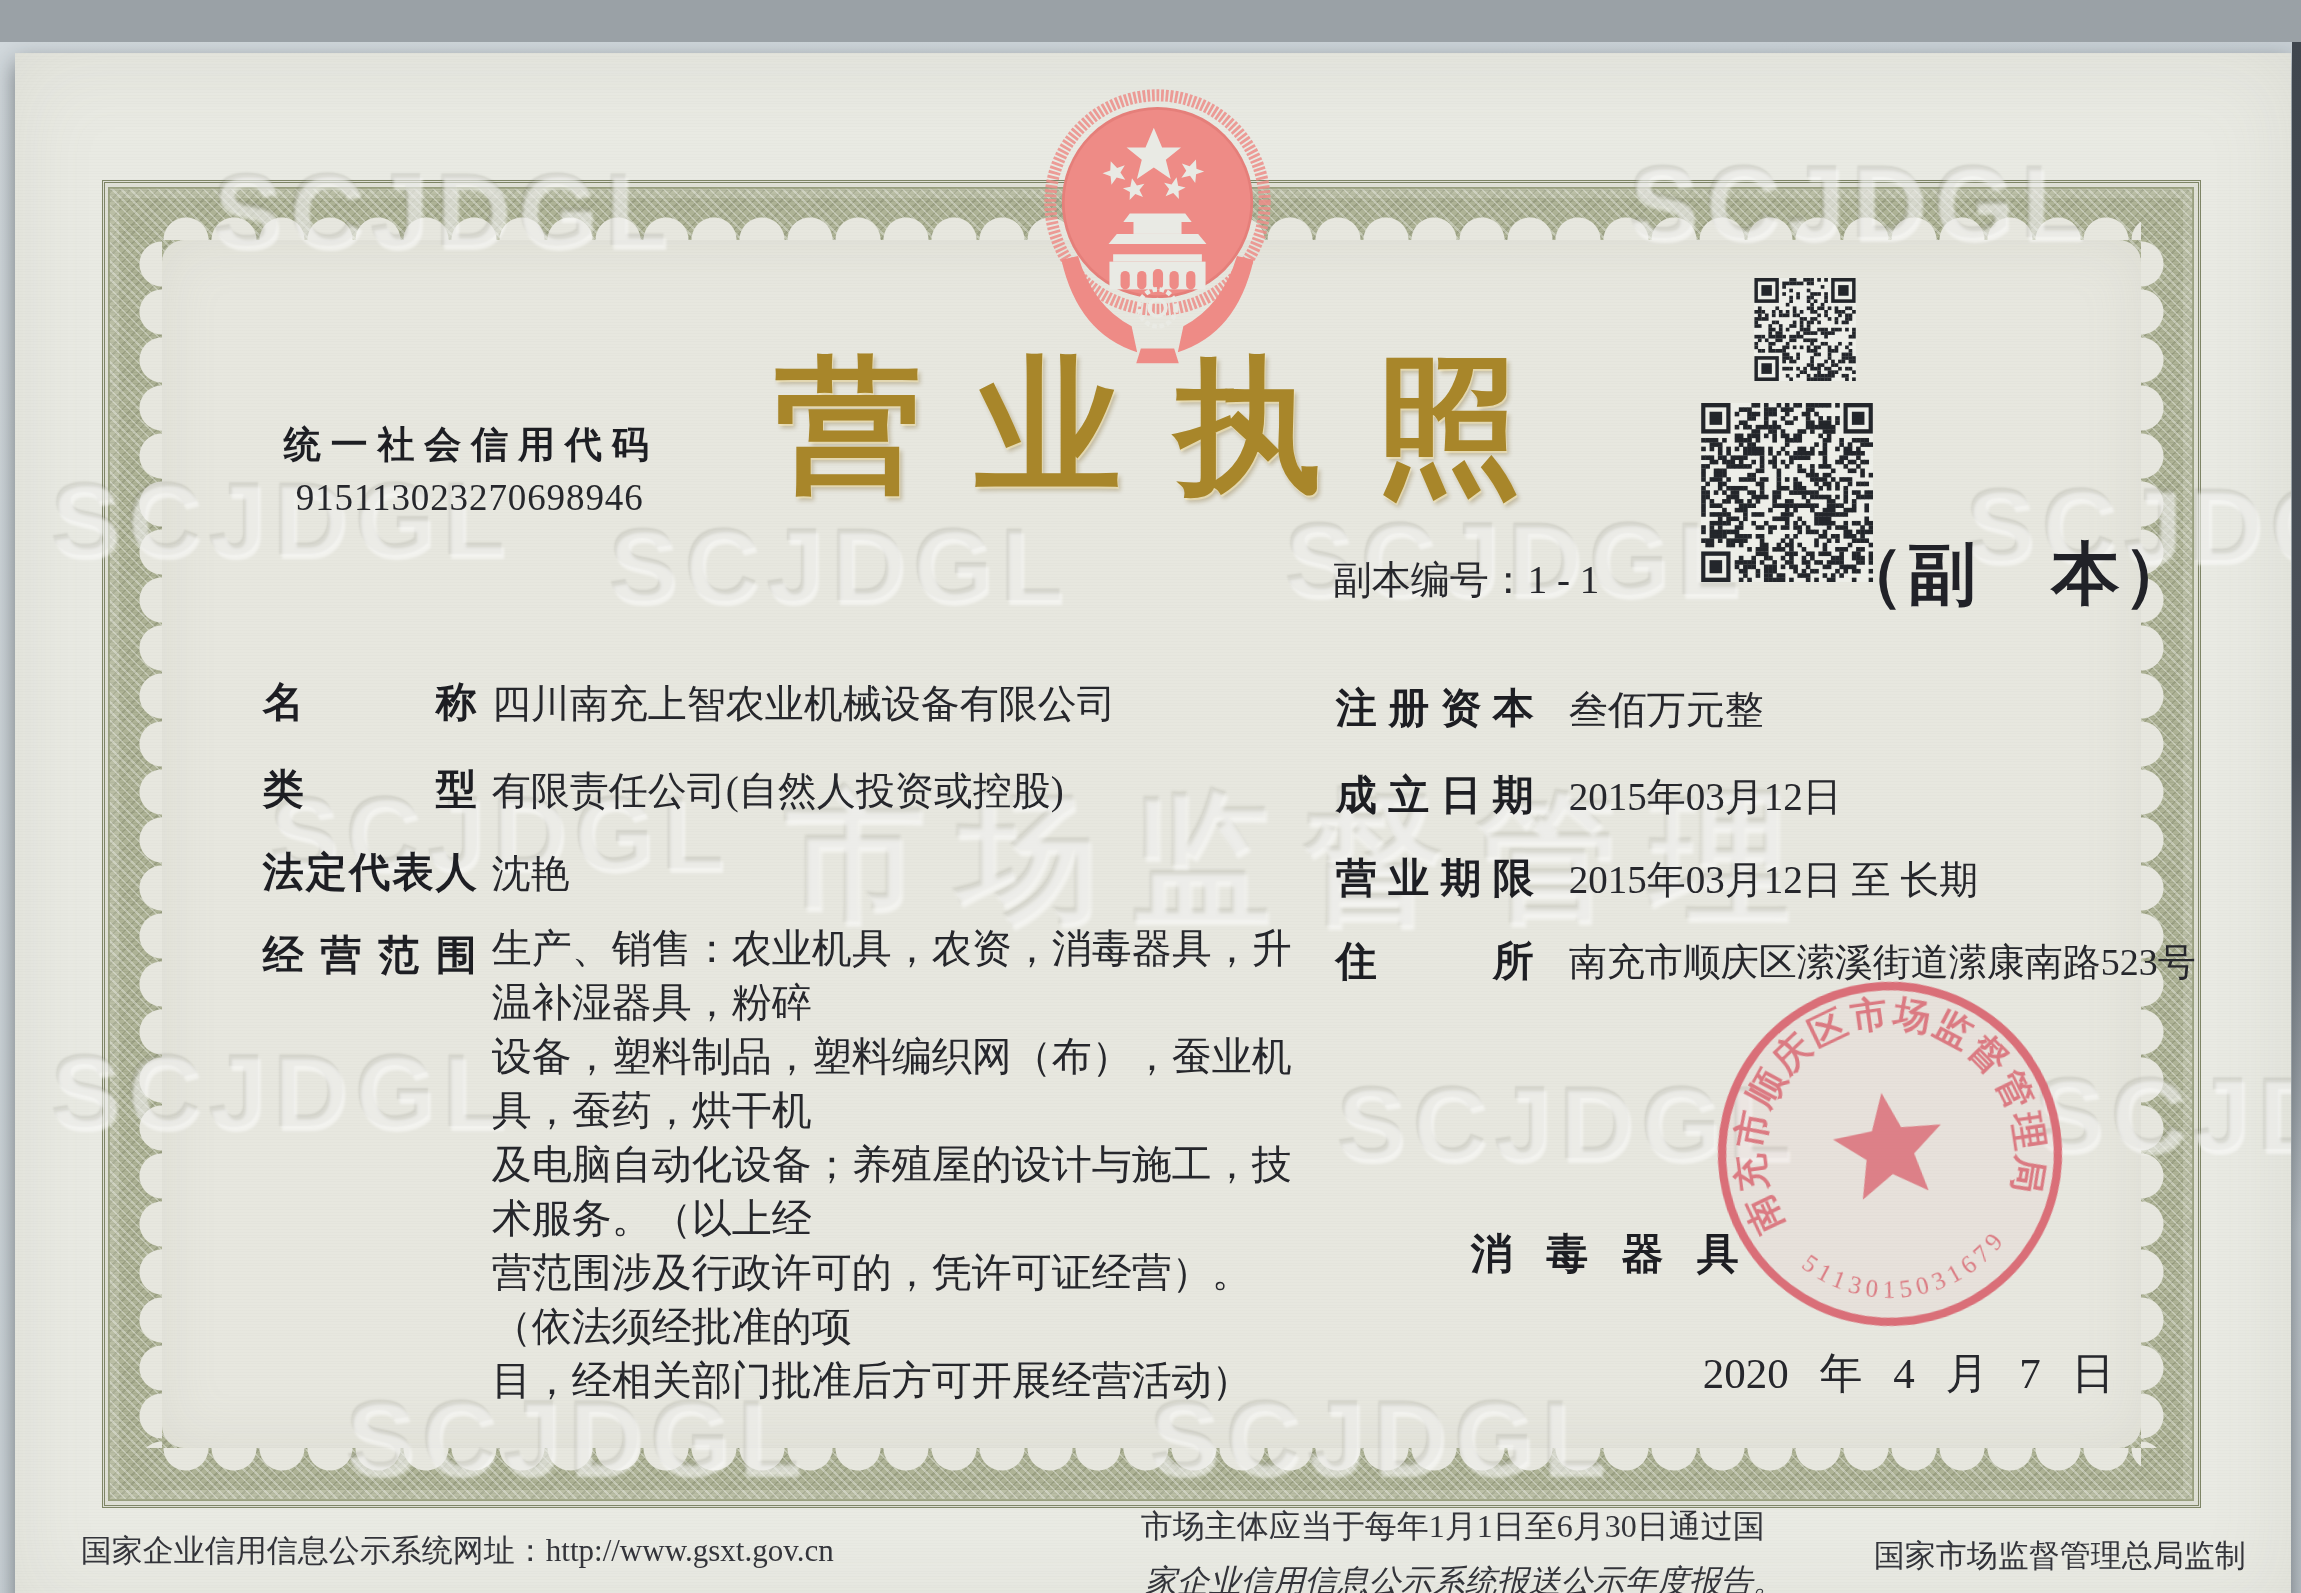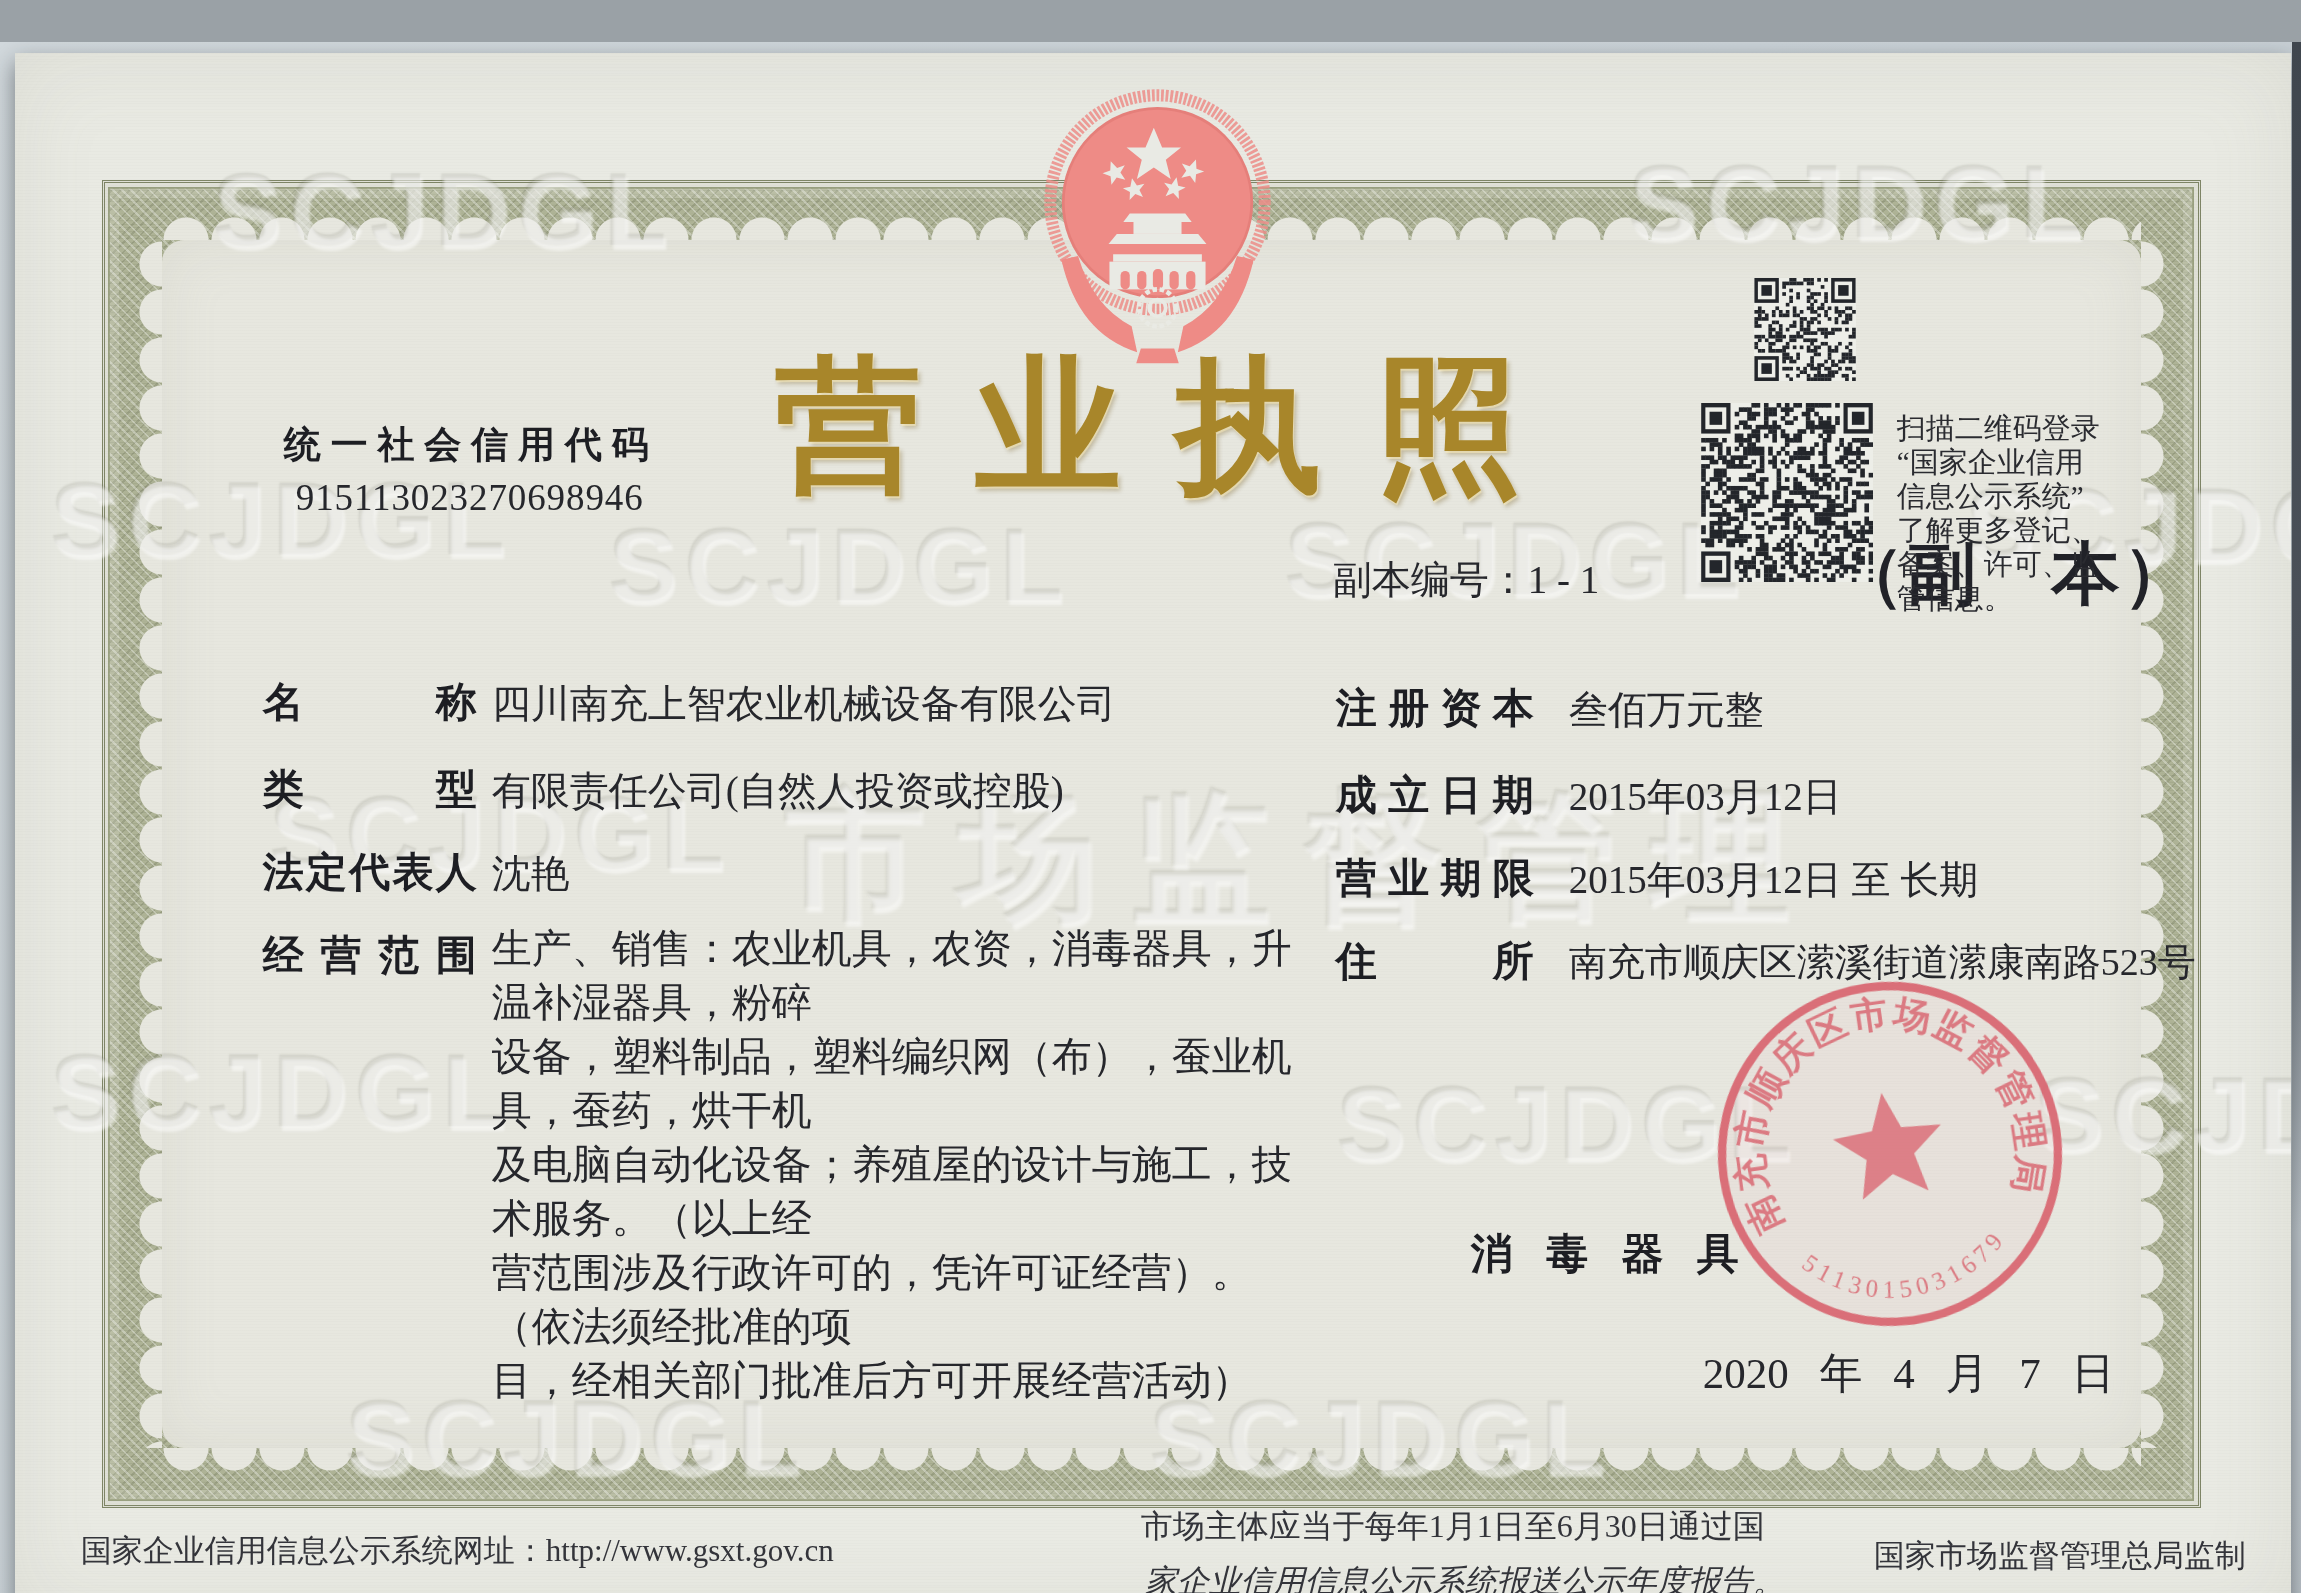--- a/index.html
+++ b/index.html
@@ -1109,28 +1109,20 @@
           <rect x="0" y="0" width="31.756097560975608" height="33.12195121951219" fill="#23262b"></rect>
           <rect x="4.536585365853658" y="4.7317073170731705" width="22.68292682926829" height="23.65853658536585" fill="#edeee8"></rect>
           <rect x="9.073170731707316" y="9.463414634146341" width="13.609756097560975" height="14.195121951219512" fill="#23262b"></rect>
           <rect x="154.24390243902437" y="0" width="31.756097560975608" height="33.12195121951219" fill="#23262b"></rect>
           <rect x="158.78048780487802" y="4.7317073170731705" width="22.68292682926829" height="23.65853658536585" fill="#edeee8"></rect>
           <rect x="163.31707317073167" y="9.463414634146341" width="13.609756097560975" height="14.195121951219512" fill="#23262b"></rect>
           <rect x="0" y="160.8780487804878" width="31.756097560975608" height="33.12195121951219" fill="#23262b"></rect>
           <rect x="4.536585365853658" y="165.60975609756096" width="22.68292682926829" height="23.65853658536585" fill="#edeee8"></rect>
           <rect x="9.073170731707316" y="170.34146341463415" width="13.609756097560975" height="14.195121951219512" fill="#23262b"></rect>
         </svg></div>
-    <div class="abs qrcap" style="left:1882px;top:358px;width:231px;">
-      <div>扫描二维码登录</div>
-      <div>“国家企业信用</div>
-      <div>信息公示系统”</div>
-      <div>了解更多登记、</div>
-      <div>备案、许可、监</div>
-      <div>管信息。</div>
-    </div>
 
     <div class="abs content lbl" style="left:248px;top:629px;width:214px;">名称</div>
     <div class="abs content val" style="left:477px;top:631px;text-align:center;">四川南充上智农业机械设备有限公司</div>
 
     <div class="abs content lbl" style="left:248px;top:716px;width:214px;">类型</div>
     <div class="abs content val" style="left:477px;top:718px;">有限责任公司(自然人投资或控股)</div>
 
     <div class="abs content lbl" style="left:248px;top:799px;width:214px;">法定代表人</div>
     <div class="abs content val" style="left:477px;top:801px;">沈艳</div>
 

